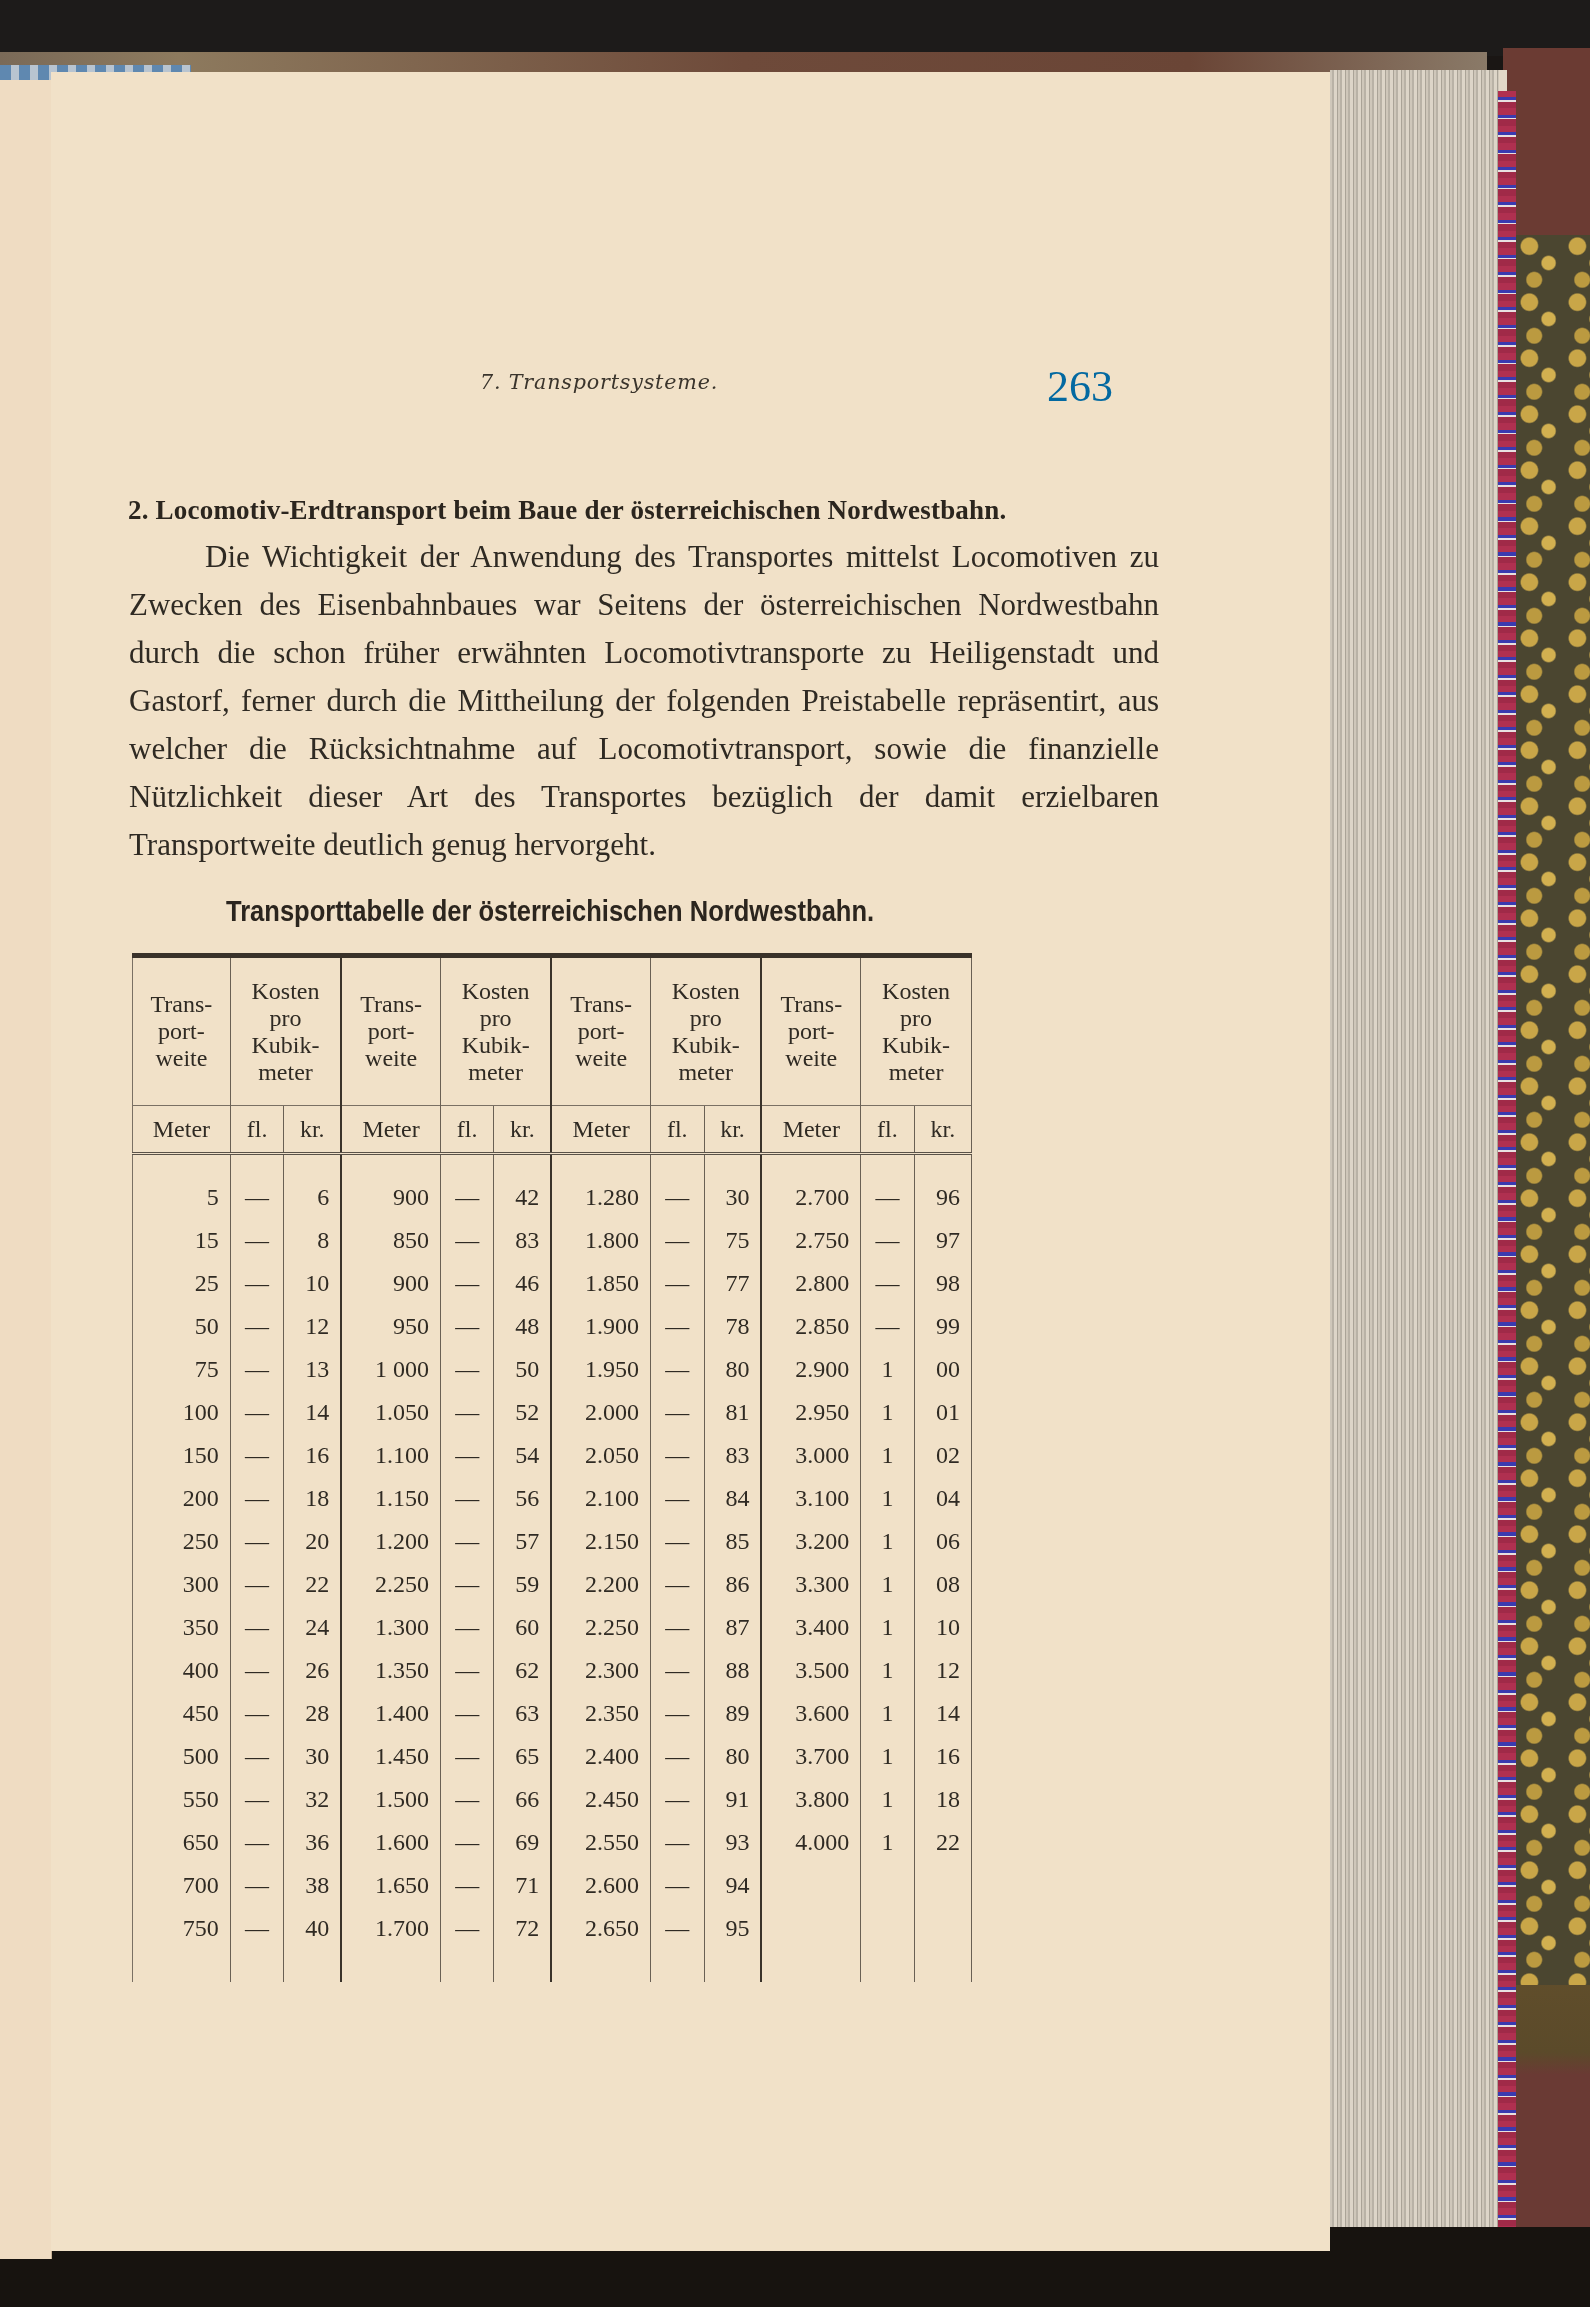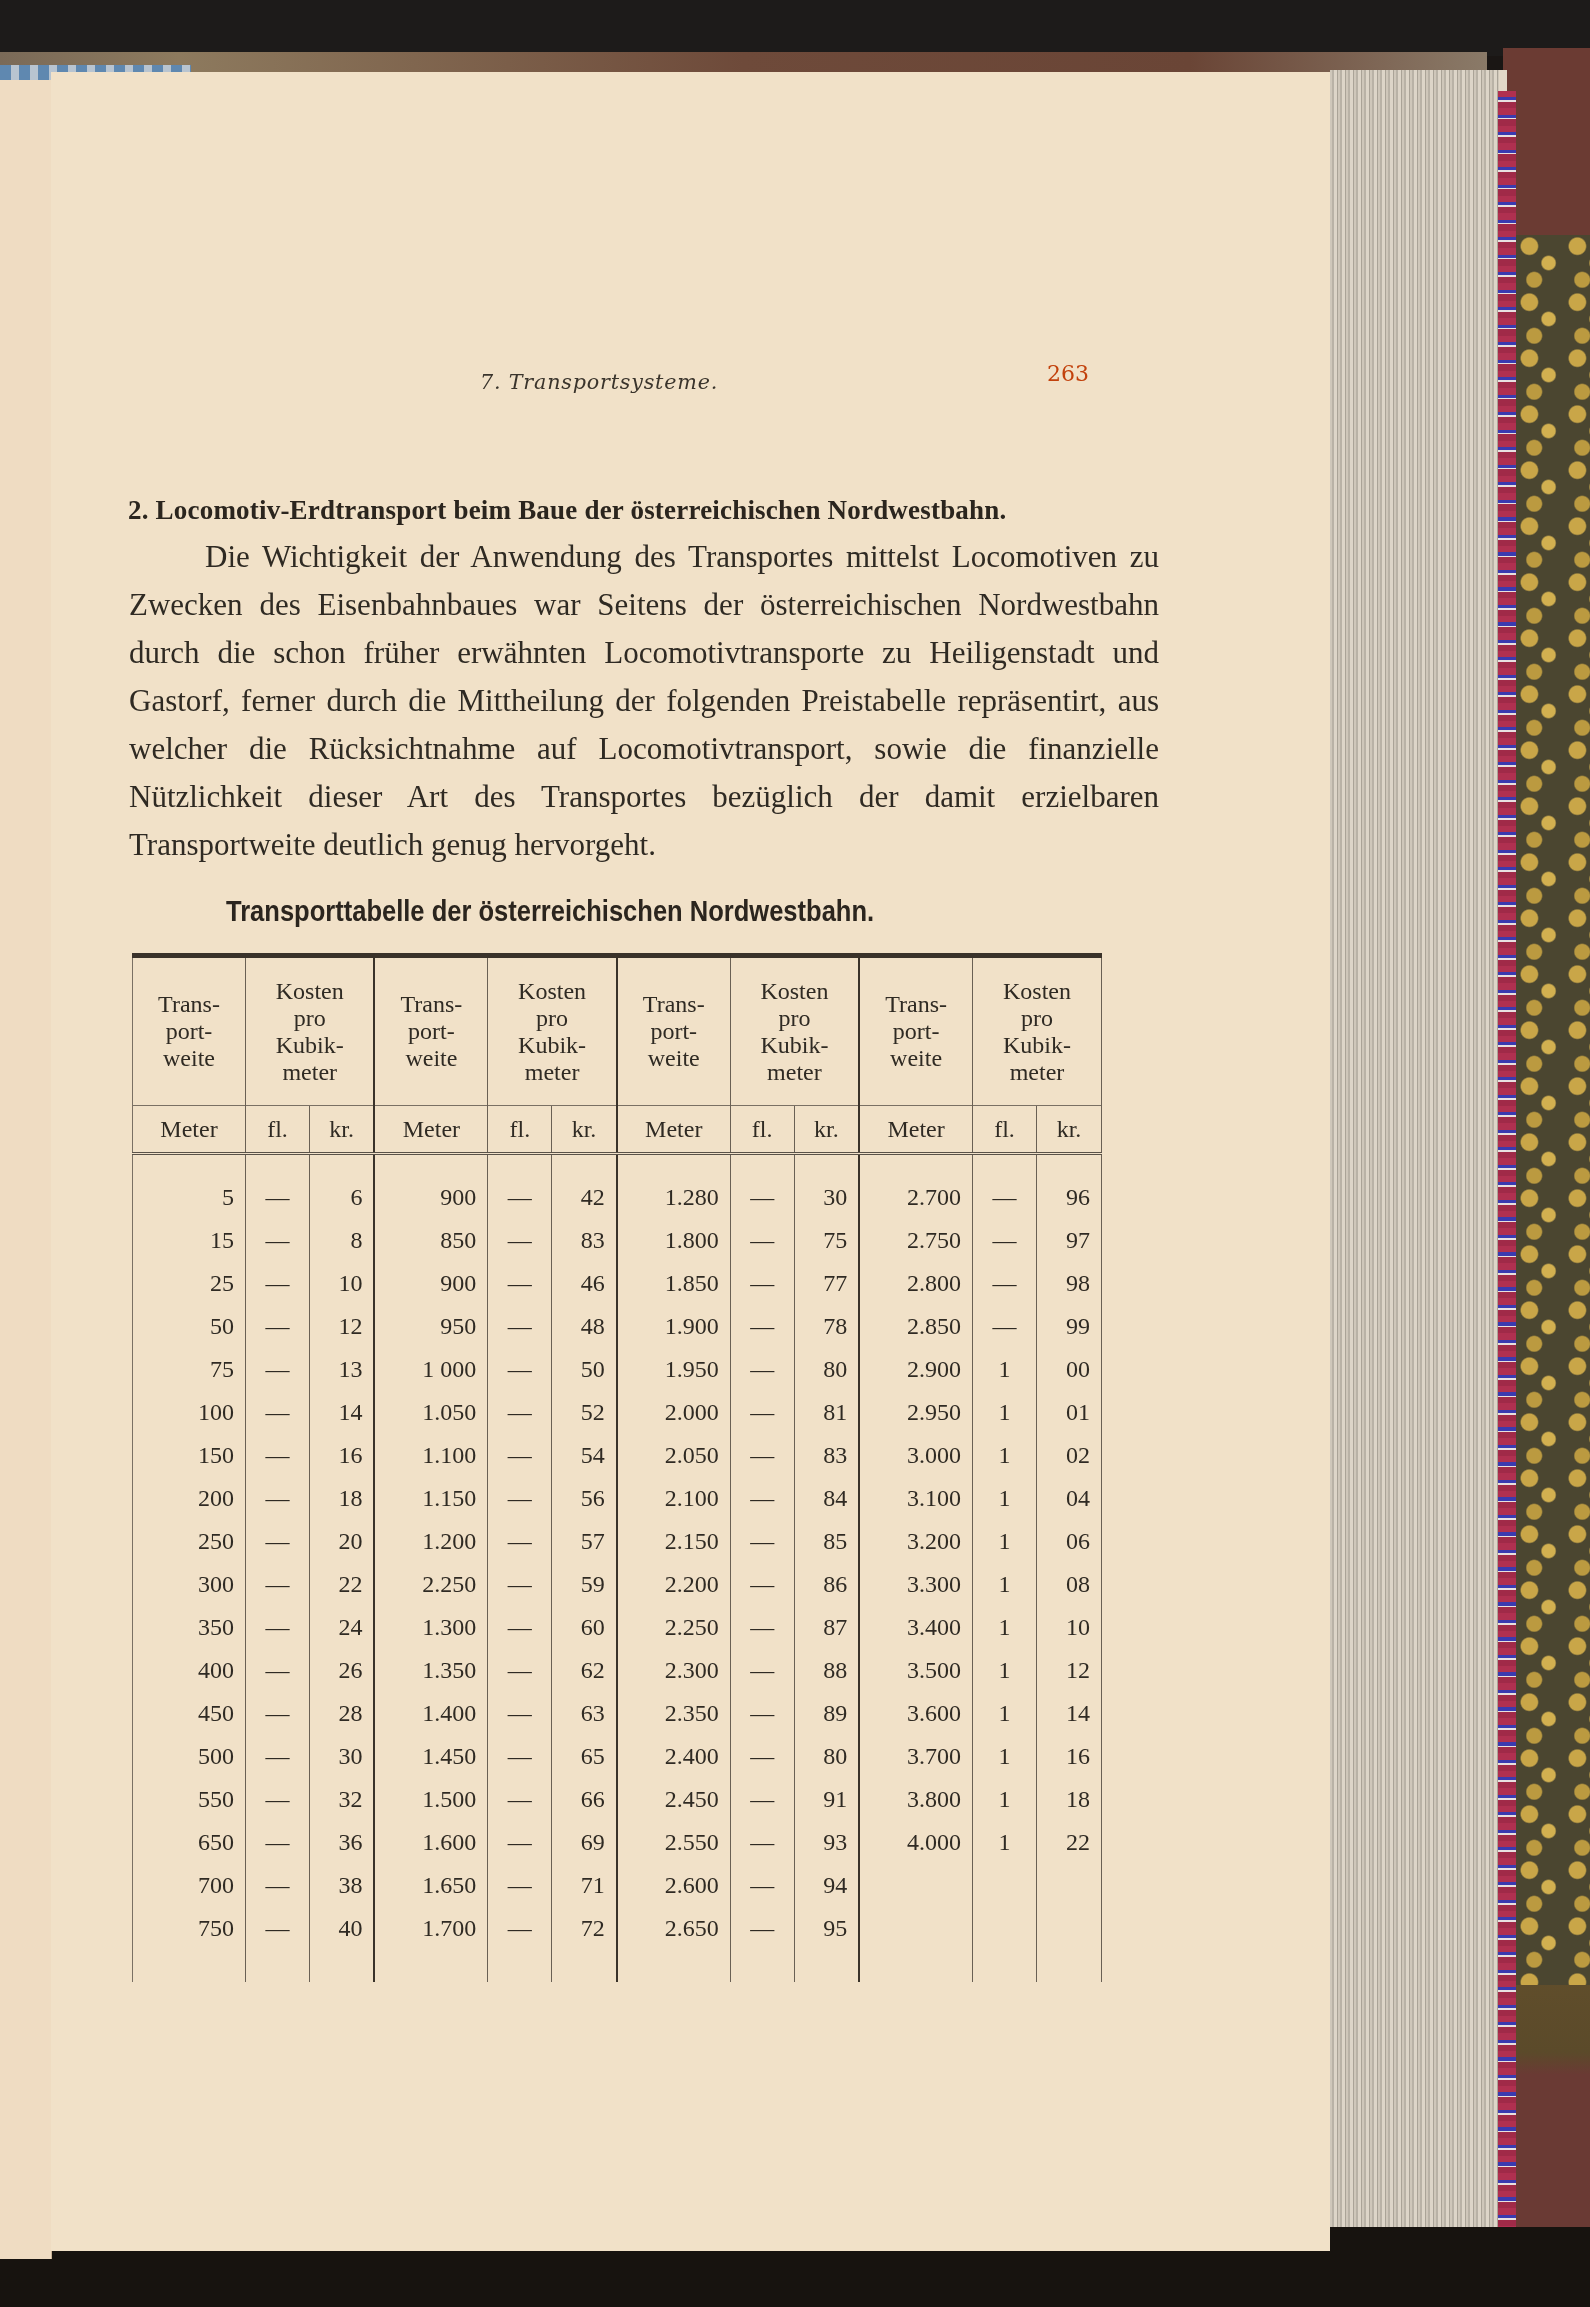--- a/index.html
+++ b/index.html
@@ -28,32 +28,32 @@
     background: repeating-linear-gradient(90deg, #cfc7ba 0 2.4px, #b9b2a6 2.4px 4px, #ddd5c8 4px 7.2px, #aaa397 7.2px 8px);
     border-right: 8px solid #e2d8c8; }
   .left-page { position: absolute; left: 0; top: 80px; width: 51px; height: 2179px; background: #efdcc2;
     border-right: 1.6px solid #c9b296; }
   .page { position: absolute; left: 51px; top: 72px; width: 1279px; height: 2179px;
     background: #f1e1c8; }
   .bottom-dark { position: absolute; left: 0; top: 2227px; width: 1591px; height: 80px; background: #17130f; }
 
   .runhead { position: absolute; top: 298px; left: 0; width: 1279px; }
   .runhead .title { position: absolute; left: 429px; font-style: italic; font-size: 20.7px; color: #3a342c; letter-spacing: 0.8px; }
-  .runhead .pnum { position: absolute; left: 996px; top: -9.5px; font-size: 22px; color: #c2410c; }
+  .runhead .pnum { position: absolute; left: 996px; top: -9.5px; font-size: 44px; color: #0369a1; font-family: Liberation Serif, serif; }
 
   .section-title { position: absolute; left: 77px; top: 379px; font-family: "Liberation Serif", serif; font-weight: bold;
     font-size: 27px; color: #2b251e; letter-spacing: 0.2px; margin-top: 44px; }
   .body-text { position: absolute; left: 78px; top: 429px; width: 1030px;
     font-family: "Liberation Serif", serif; font-size: 31px; line-height: 48px; color: #2f2a23; text-align: justify; margin-top: 32px; }
   .body-text .indent { display: inline-block; width: 76px; }
 
   .table-title { position: absolute; left: 175px; top: 823px; font-family: "Liberation Sans", sans-serif; font-weight: bold;
     font-size: 29px; color: #2b251e; transform: scaleX(0.88); transform-origin: left; }
 
-  table.tt { position: absolute; left: 81px; top: 881px; width: 970px; border-collapse: collapse;
+  table.tt { position: absolute; left: 81px; top: 881px; width: 840px; border-collapse: collapse;
     font-family: "Liberation Serif", serif; color: #2f2a23; }
   table.tt thead tr.top th { border-top: 5.6px solid #3a322a; }
   table.tt th, table.tt td { border-left: 0.8px solid #6a6054; text-align: center; padding: 0; }
   table.tt th.thick, table.tt td.thick { border-left: 2.4px solid #3a322a; }
   table.tt th.first, table.tt td.first { border-left: 0.8px solid #7a7064; }
   table.tt td.last, table.tt th.last { border-right: 0.8px solid #6a6054; }
   table.tt th.h1 { height: 147px; font-weight: normal; font-size: 24px; line-height: 27px; vertical-align: middle; }
   table.tt tr.units th { height: 46px; font-weight: normal; font-size: 24px; border-top: 1.6px solid #7a7064;
     border-bottom: 3.2px double #5a5248; }
   table.tt tbody td { font-size: 24px; height: 43px; }

